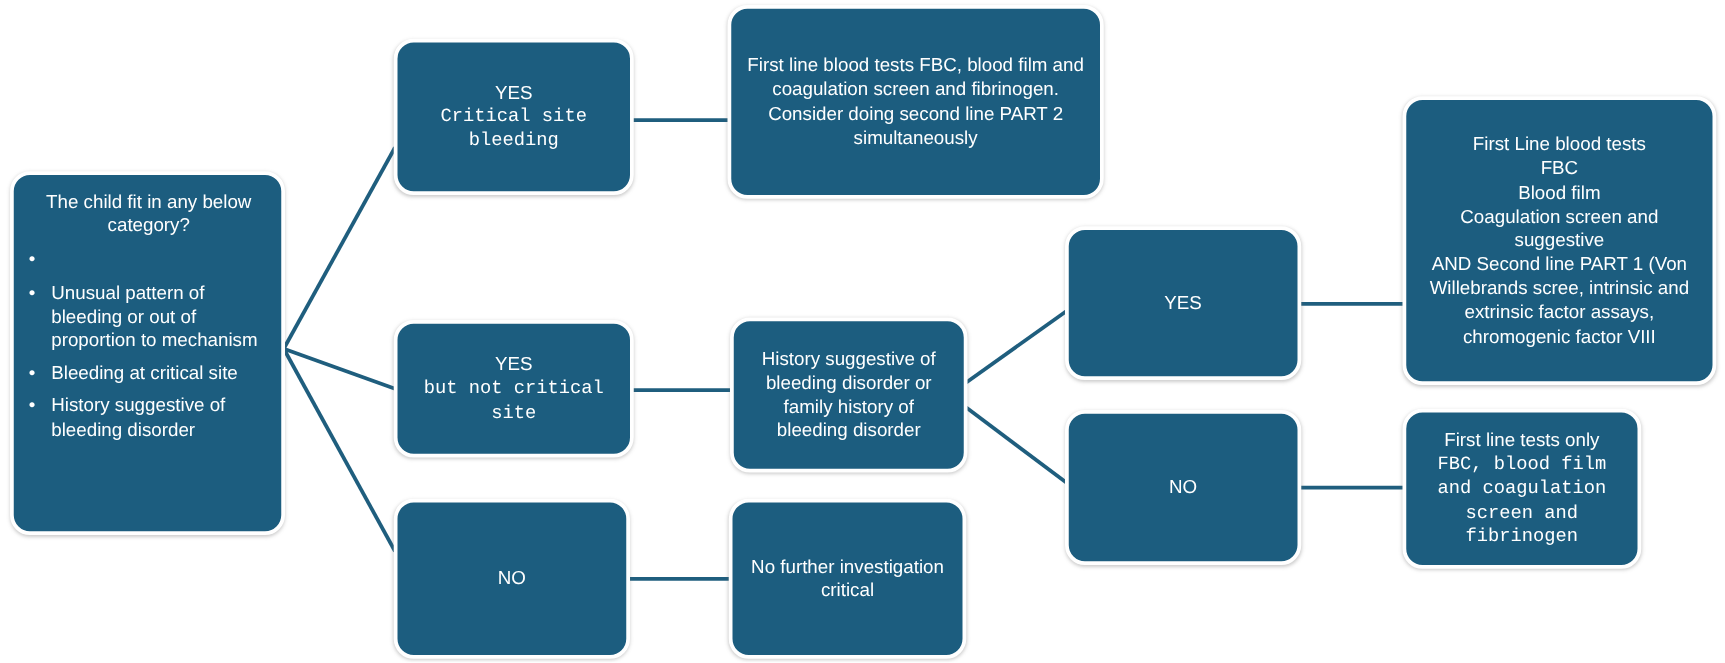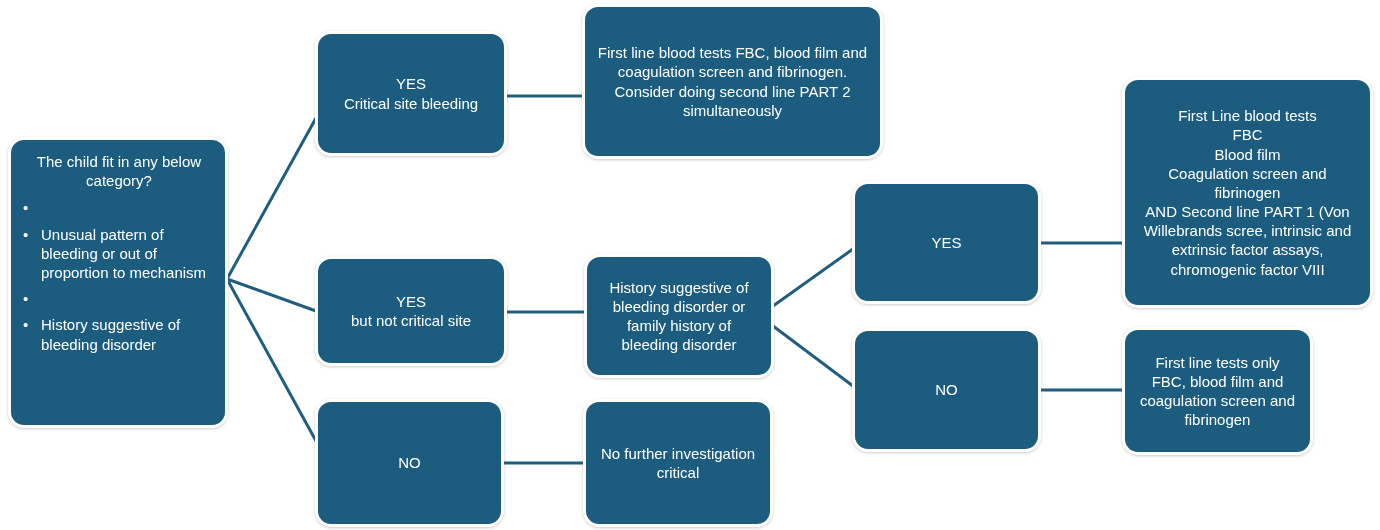--- a/index.html
+++ b/index.html
@@ -43,21 +43,21 @@
     display: flex;
     flex-direction: column;
     align-items: center;
     justify-content: center;
     text-align: center;
     font-size: 15px;
     line-height: 1.28;
     z-index: 1;
   }
   .node p { margin: 0; }
-  .gap8  > * + * { margin-top: 8px; }
+  .gap8  > * + * { margin-top: 8px; font-family: Liberation Mono, monospace; }
   .gap10 > * + * { margin-top: 10px; }
   .gap12 > * + * { margin-top: 12px; }
 
   
   #start            { left: 8px;    top: 137px; width: 220px; height: 291px;
                       justify-content: flex-start; padding: 12px 6px 8px 8px; }
   #yes-critical     { left: 315px;  top: 31px;  width: 192px; height: 125px; }
   #first-line-tests { left: 582px;  top: 4px;   width: 301px; height: 155px; padding: 8px 12px; }
   #yes-not-critical { left: 315px;  top: 256px; width: 192px; height: 110px; }
   #history          { left: 584px;  top: 254px; width: 190px; height: 124px; padding: 6px 10px; }
@@ -98,20 +98,21 @@
     <div class="bullet-list">
       <div class="bullet-item">
         <span class="bullet-marker">•</span>
       </div>
       <div class="bullet-item">
         <span class="bullet-marker">•</span>
         <span class="bullet-text">Unusual pattern of bleeding or out of proportion to mechanism</span>
       </div>
       <div class="bullet-item">
         <span class="bullet-marker">•</span>
+        <span class="bullet-text">Bleeding at critical site</span>
       </div>
       <div class="bullet-item">
         <span class="bullet-marker">•</span>
         <span class="bullet-text">History suggestive of bleeding disorder</span>
       </div>
     </div>
   </div>
 
   <div class="node gap8" id="yes-critical">
     <p>YES</p>
@@ -145,21 +146,21 @@
   </div>
 
   <div class="node" id="family-no">
     <p>NO</p>
   </div>
 
   <div class="node gap10" id="full-panel">
     <p>First Line  blood tests</p>
     <p>FBC</p>
     <p>Blood film</p>
-    <p>Coagulation screen and fibrinogen</p>
+    <p>Coagulation screen and suggestive</p>
     <p>AND Second line PART 1 (Von Willebrands scree, intrinsic and extrinsic factor assays, chromogenic factor VIII</p>
   </div>
 
   <div class="node gap8" id="first-line-only">
     <p>First line tests only</p>
     <p>FBC, blood film and coagulation screen and fibrinogen</p>
   </div>
 
 </div>
 

